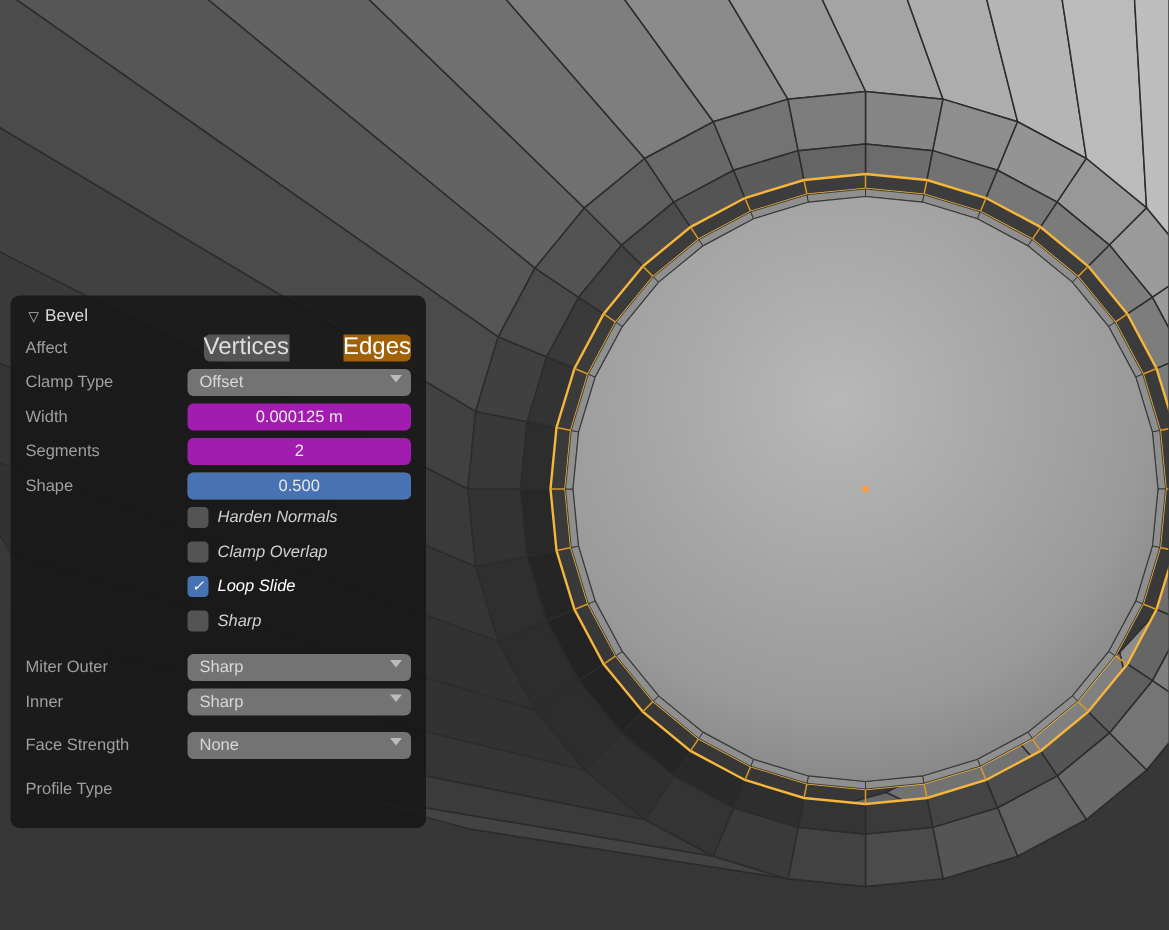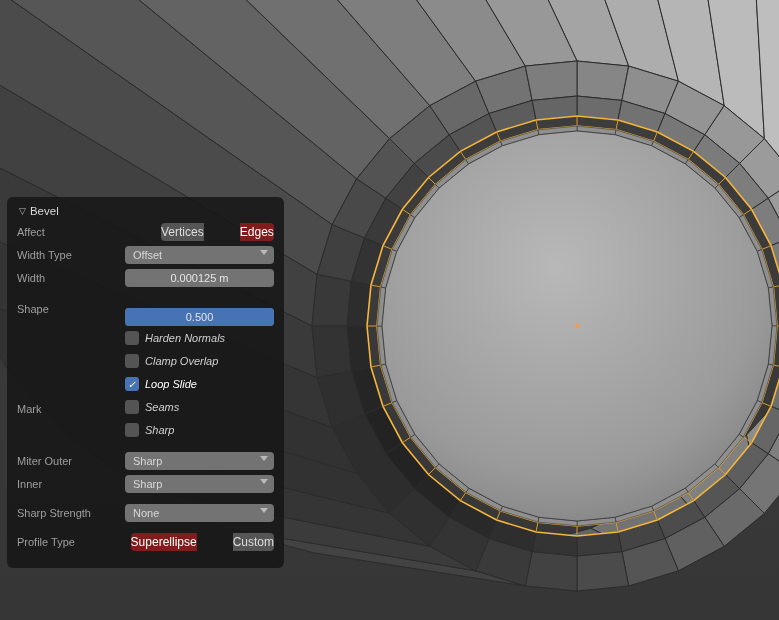--- a/index.html
+++ b/index.html
@@ -45,27 +45,27 @@
 }
 .ctrl { flex: 1; position: relative; }
 
 .btn-group { display: flex; gap: 0; }
 .tg-btn {
   flex: 1;
   background: #555;
   color: #ddd;
   border: none;
   height: 18px;
-  font-size: 12px;
+  font-size: 16px;
   cursor: pointer;
   margin-left: 36px;
 }
 .tg-btn:first-child { border-radius: 4px 0 0 4px; }
 .tg-btn:last-child  { border-radius: 0 4px 4px 0; }
-.tg-btn.sel { background: #7f1d1d; color: #fff; }
+.tg-btn.sel { background: #a16207; color: #fff; }
 
 .dropdown {
   width: 100%; height: 18px;
   background: #737373;
   border: none;
   border-radius: 4px;
   color: #d8d8d8;
   text-align: left;
   padding: 0 18px 0 8px;
   font-size: 11px;
@@ -74,32 +74,32 @@
 }
 .dd-caret {
   position: absolute; right: 6px; top: 4px;
   width: 0; height: 0;
   border-left: 4px solid transparent;
   border-right: 4px solid transparent;
   border-top: 5px solid #bbb;
 }
 .numfield, .slider {
   width: 100%; height: 18px;
-  background: #737373;
+  background: #a21caf;
   border: none;
   border-radius: 4px;
   color: #e6e6e6;
   text-align: center;
   font-size: 11px;
   position: relative;
   display: flex;
   align-items: center;
   justify-content: center;
 }
-.slider { background: #737373; overflow: hidden; margin-top: 16px; }
+.slider { background: #737373; overflow: hidden; }
 .slider .fill {
   position: absolute; left: 0; top: 0; bottom: 0;
   background: #4772b3;
 }
 .slider .val { position: relative; }
 
 .check-row { display: flex; align-items: center; gap: 6px; margin-bottom: 4px; font-style: italic; }
 .checkbox {
   width: 14px; height: 14px;
   background: #545454;
@@ -326,36 +326,42 @@
 
   <div class="row">
     <div class="label">Affect</div>
     <div class="ctrl btn-group">
       <button class="tg-btn">Vertices</button>
       <button class="tg-btn sel">Edges</button>
     </div>
   </div>
 
   <div class="row">
-    <div class="label">Width Type</div>
+    <div class="label">Clamp Type</div>
     <div class="ctrl">
       <button class="dropdown">
         <span>Offset</span>
         <span class="dd-caret"></span>
       </button>
     </div>
   </div>
 
   <div class="row">
     <div class="label">Width</div>
     <div class="ctrl">
         <div class="numfield">0.000125 m</div>
       </div>
   </div>
 
+  <div class="row">
+    <div class="label">Segments</div>
+    <div class="ctrl">
+        <div class="numfield">2</div>
+      </div>
+  </div>
 
   <div class="row">
     <div class="label">Shape</div>
     <div class="ctrl">
       <div class="slider">
         <div class="fill" style="width:100%"></div>
         <span class="val">0.500</span>
       </div>
     </div>
   </div>
@@ -377,27 +383,20 @@
   </div>
   <div class="row">
       <div class="label"></div>
     <div class="ctrl check-row">
       <div class="checkbox on">✓</div>
       <span class="cblabel on">Loop Slide</span>
     </div>
   </div>
 
   <div class="row">
-    <div class="label">Mark</div>
-    <div class="ctrl check-row">
-      <div class="checkbox"></div>
-      <span class="cblabel">Seams</span>
-    </div>
-  </div>
-  <div class="row">
       <div class="label"></div>
     <div class="ctrl check-row">
       <div class="checkbox"></div>
       <span class="cblabel">Sharp</span>
     </div>
   </div>
 
   <div class="spacer"></div>
 
   <div class="row">
@@ -411,30 +410,26 @@
     <div class="label">Inner</div>
     <div class="ctrl"><button class="dropdown">
       <span>Sharp</span>
       <span class="dd-caret"></span>
     </button></div>
   </div>
 
   <div class="spacer"></div>
 
   <div class="row">
-    <div class="label">Sharp Strength</div>
+    <div class="label">Face Strength</div>
     <div class="ctrl"><button class="dropdown">
       <span>None</span>
       <span class="dd-caret"></span>
     </button></div>
   </div>
 
   <div class="spacer"></div>
 
   <div class="row">
     <div class="label">Profile Type</div>
-    <div class="ctrl btn-group">
-      <button class="tg-btn sel">Superellipse</button>
-      <button class="tg-btn">Custom</button>
-    </div>
   </div>
 
 </div>
 
 </body></html>

